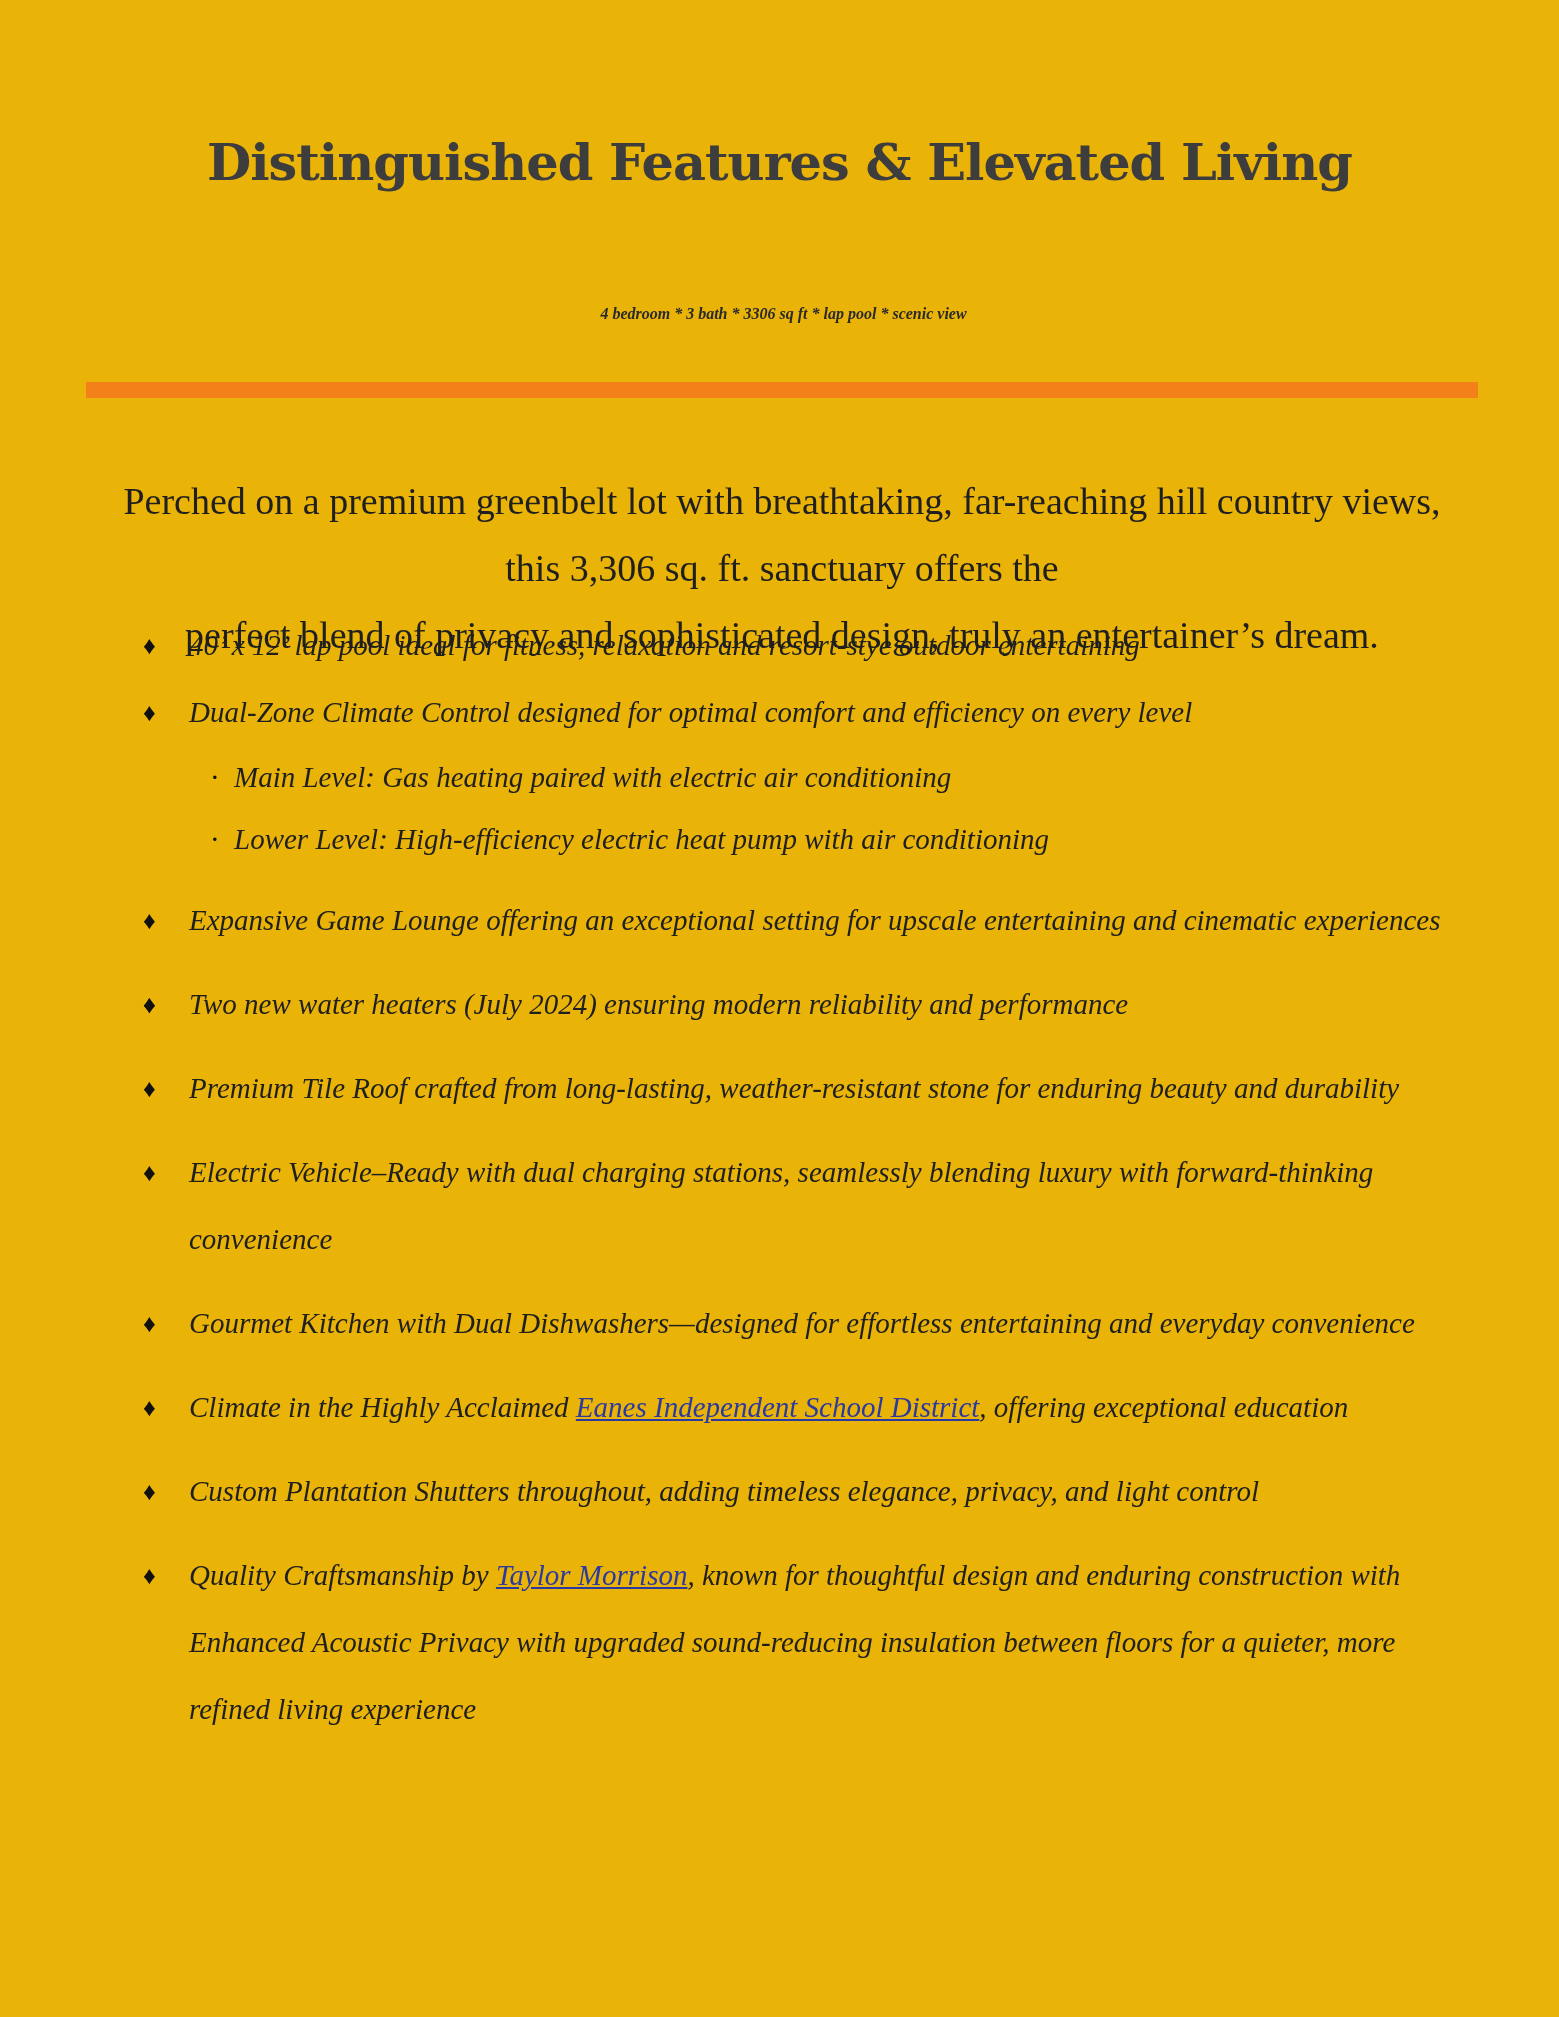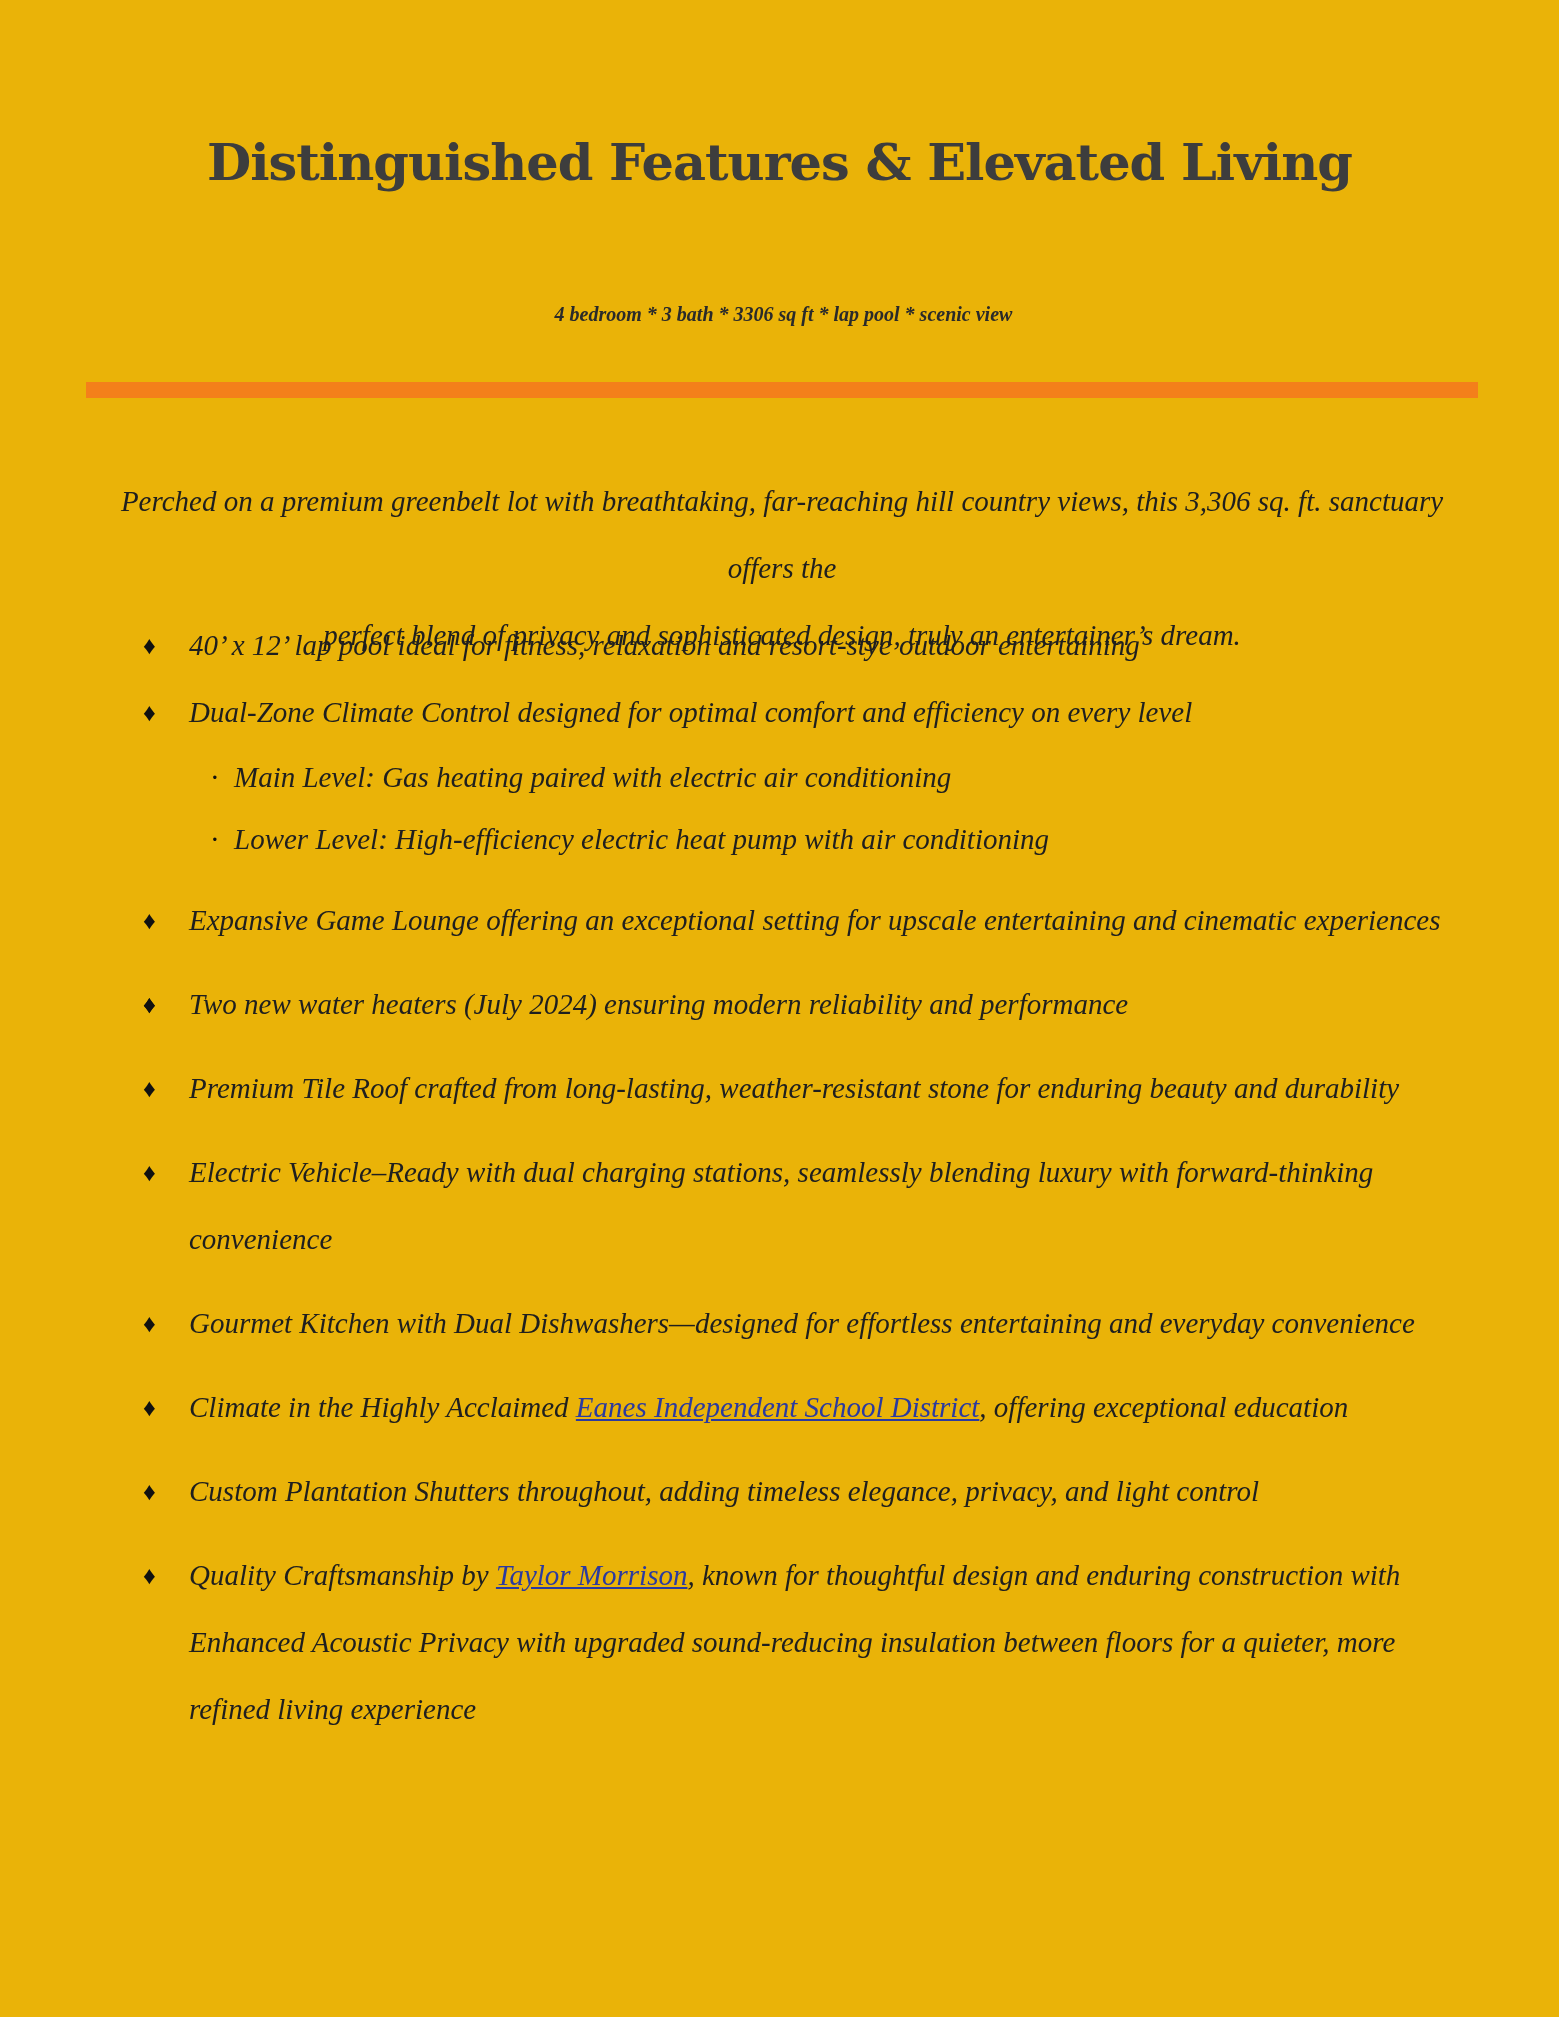--- a/index.html
+++ b/index.html
@@ -42,40 +42,39 @@
     color: #2a2a2a;
   }
   .doc-specs {
     position: absolute;
     top: 296px;
     left: 8px;
     right: 0;
     text-align: center;
     font-style: italic;
     font-weight: 600;
-    font-size: 20px;
+    font-size: 16px;
     line-height: 36px;
     color: #2a2a2a;
   }
   .divider {
     position: absolute;
     top: 382px;
     left: 86px;
     width: 1392px;
     height: 16px;
     background: #F4801A;
   }
   .intro {
     position: absolute;
     top: 468px;
     left: 100px;
     right: 95px;
     text-align: center;
-    font-style: italic;
-    font-size: 29px;
+    font-size: 38px;
     color: #1f1f1f;
   }
   .intro-line {
     line-height: 67px;
   }
   .features {
     position: absolute;
     top: 612px;
     left: 86px;
     right: 88px;

